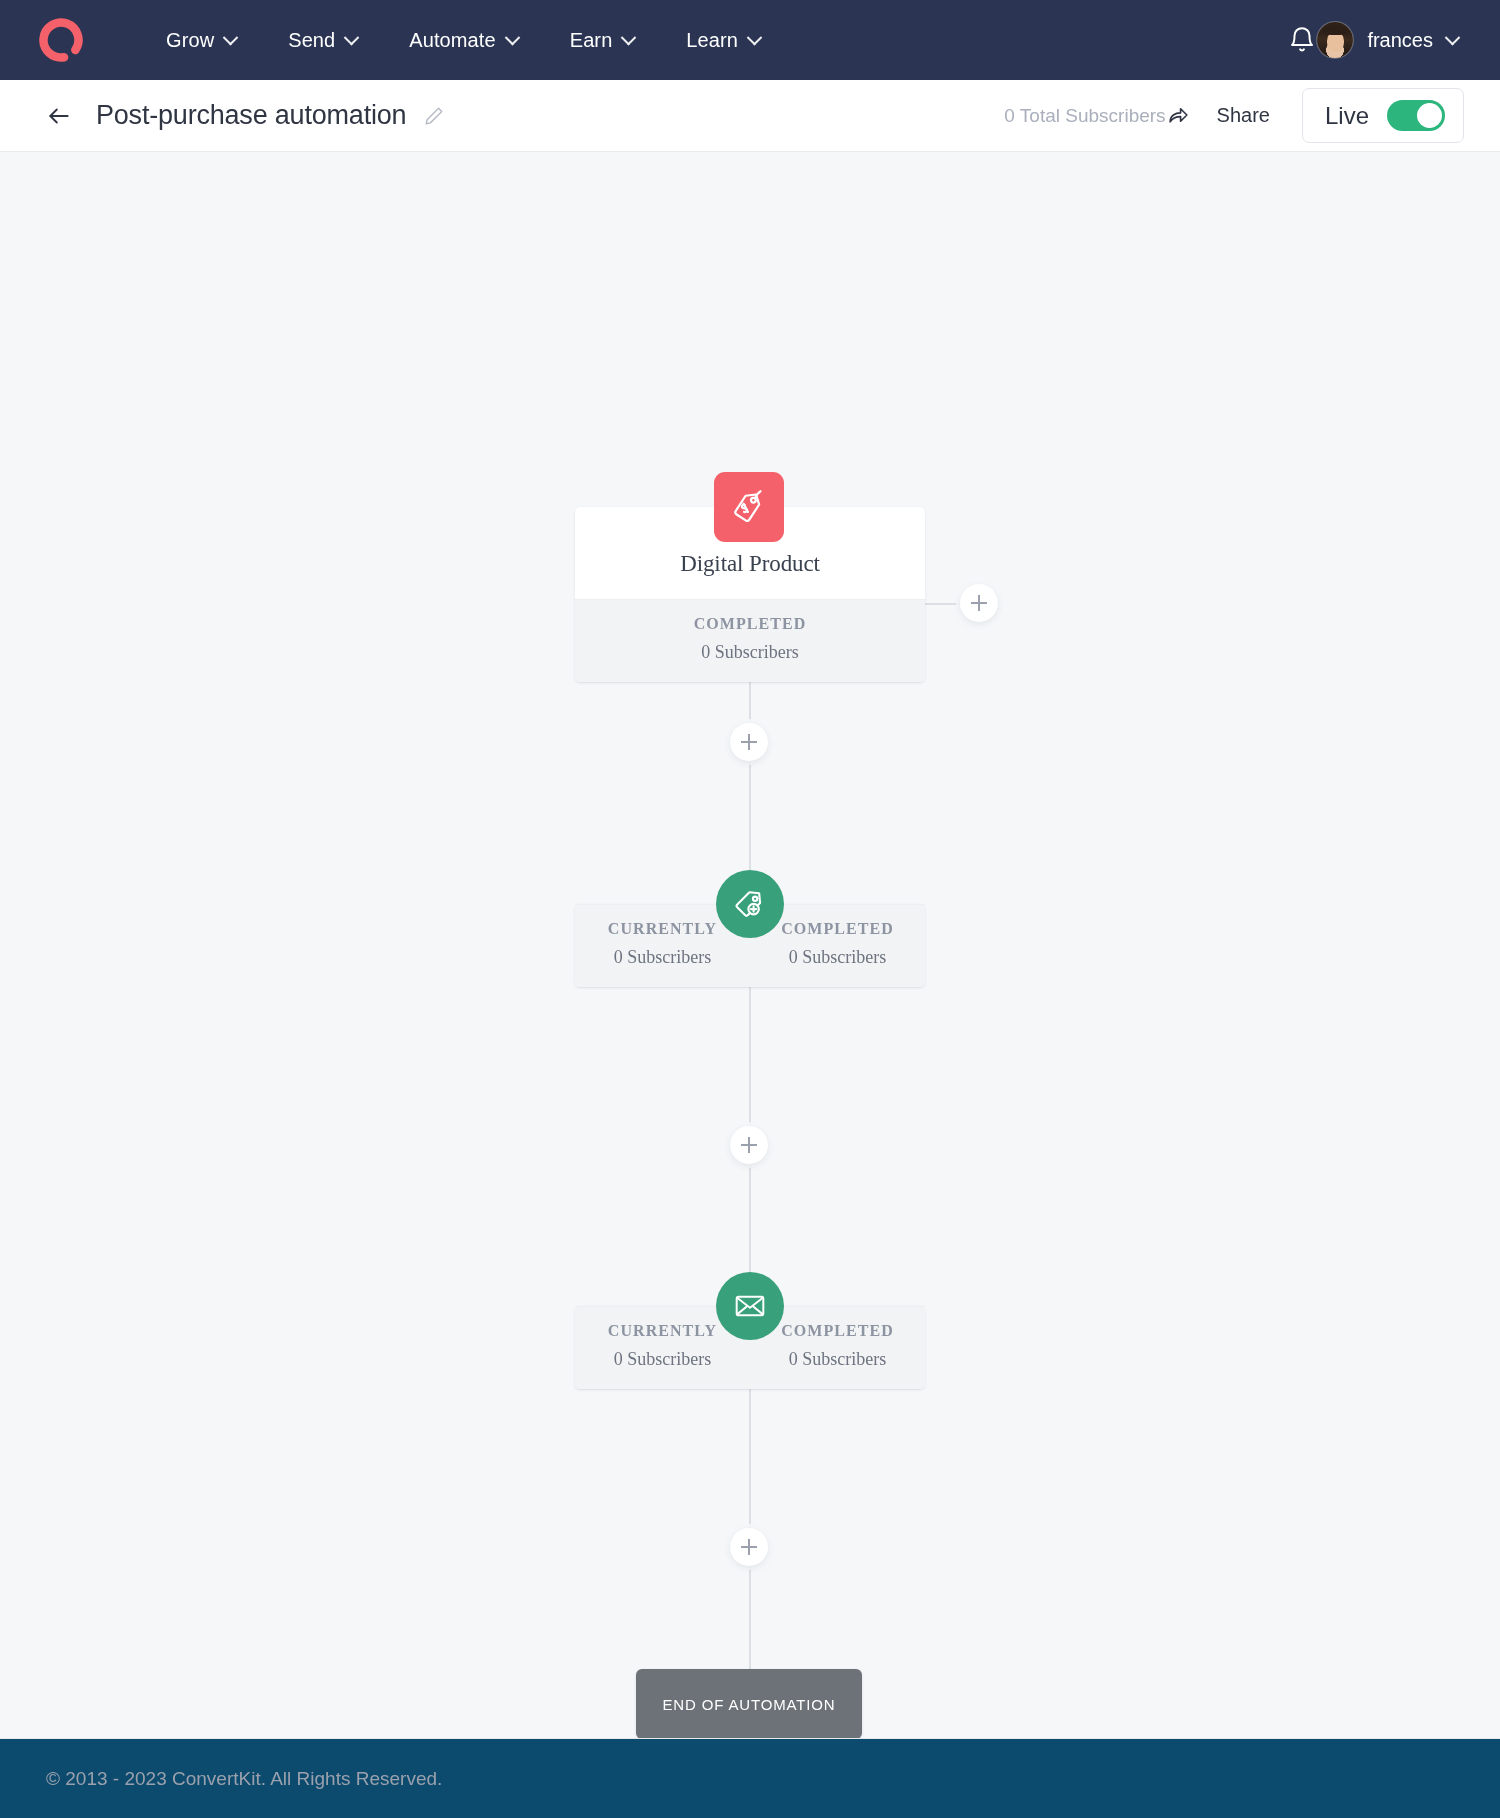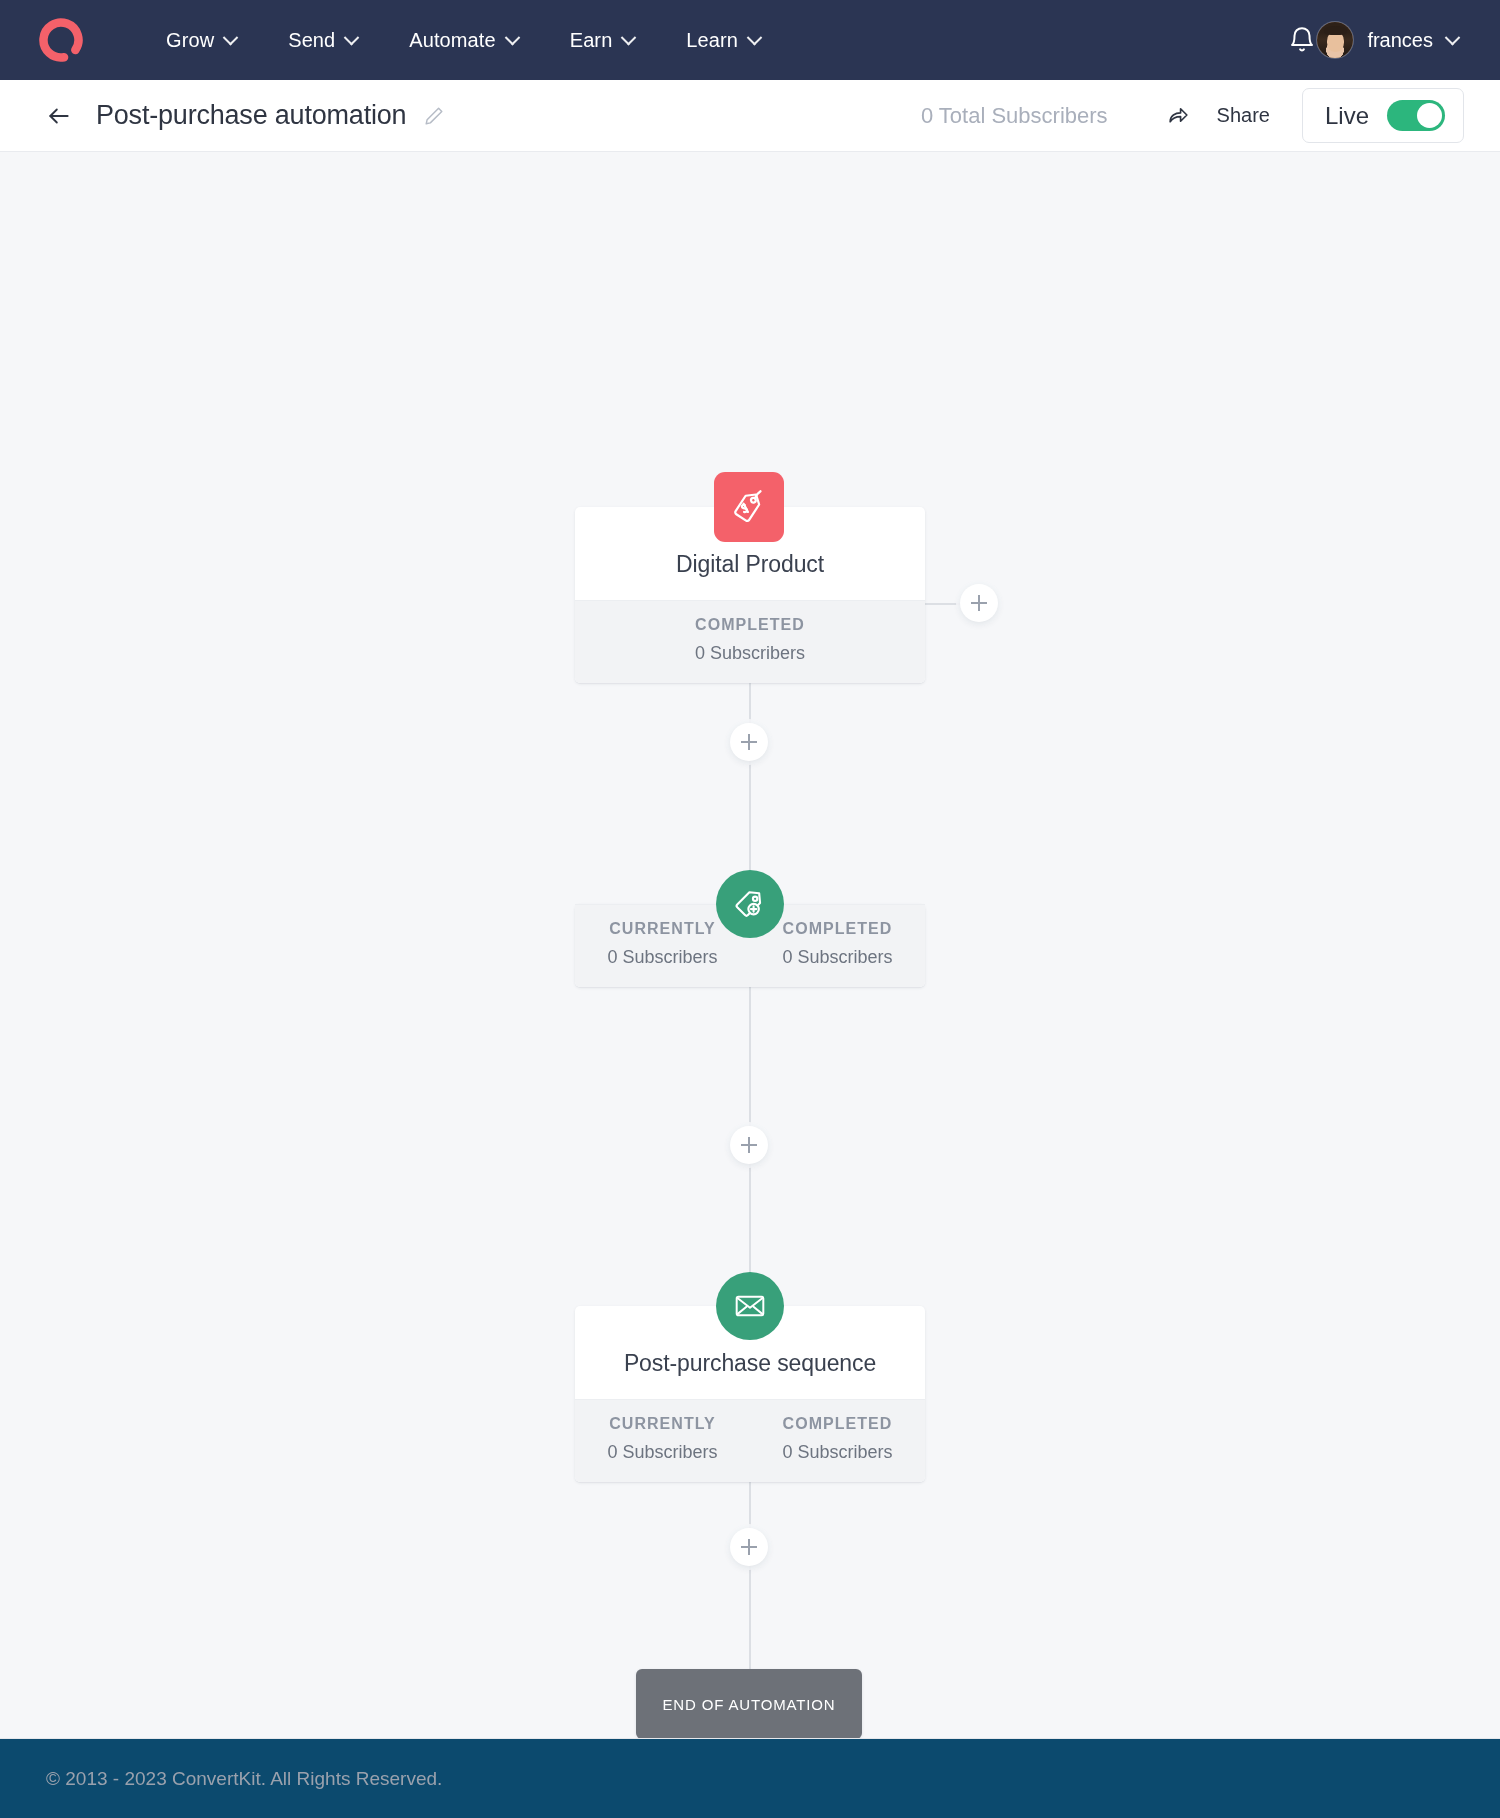--- a/index.html
+++ b/index.html
@@ -121,22 +121,21 @@
     flex: 0 0 auto;
   }
   .sub-right {
     margin-left: auto;
     display: flex;
     align-items: center;
     gap: 0;
   }
   .total-subs {
     color: #a9afbb;
-    font-size: 22px;
-    margin-right: 58px;
+    font-size: 19px;
     white-space: nowrap;
   }
   .share-btn {
     display: flex;
     align-items: center;
     gap: 26px;
     color: #2f3542;
     font-size: 20px;
     cursor: pointer;
     margin-right: 32px;
@@ -214,20 +213,21 @@
 
   
   .node {
     position: absolute;
     width: 350px;
     left: 575px;
     background: #ffffff;
     border-radius: 5px;
     box-shadow: 0 1px 3px rgba(45,55,80,.10), 0 1px 0 rgba(45,55,80,.03);
     z-index: 3;
+    font-family: Liberation Serif, serif;
   }
   .node-title {
     text-align: center;
     font-size: 23px;
     color: #3a414f;
     padding: 44px 16px 22px;
     letter-spacing: -.1px;
   }
   .node-stats {
     display: flex;
@@ -461,21 +461,20 @@
       <div class="icon-circle" style="display:flex;align-items:center;justify-content:center;">
         <svg width="34" height="34" viewBox="0 0 24 24" fill="none" stroke="#ffffff" stroke-width="1.4" stroke-linecap="round" stroke-linejoin="round">
           <rect x="2.6" y="5.4" width="18.8" height="13.2" rx="1.3"></rect>
           <path d="M2.9 6.2l9.1 7 9.1-7"></path>
           <path d="M2.9 17.9l6.6-5.4M21.1 17.9l-6.6-5.4"></path>
         </svg>
       </div>
     </div>
 
     <div class="node" style="top:1154px;">
-      <div class="node-title">Post-purchase sequence</div>
       <div class="node-stats">
         <div class="stat">
           <div class="stat-label">CURRENTLY</div>
           <div class="stat-value">0 Subscribers</div>
         </div>
         <div class="stat">
           <div class="stat-label">COMPLETED</div>
           <div class="stat-value">0 Subscribers</div>
         </div>
       </div>

